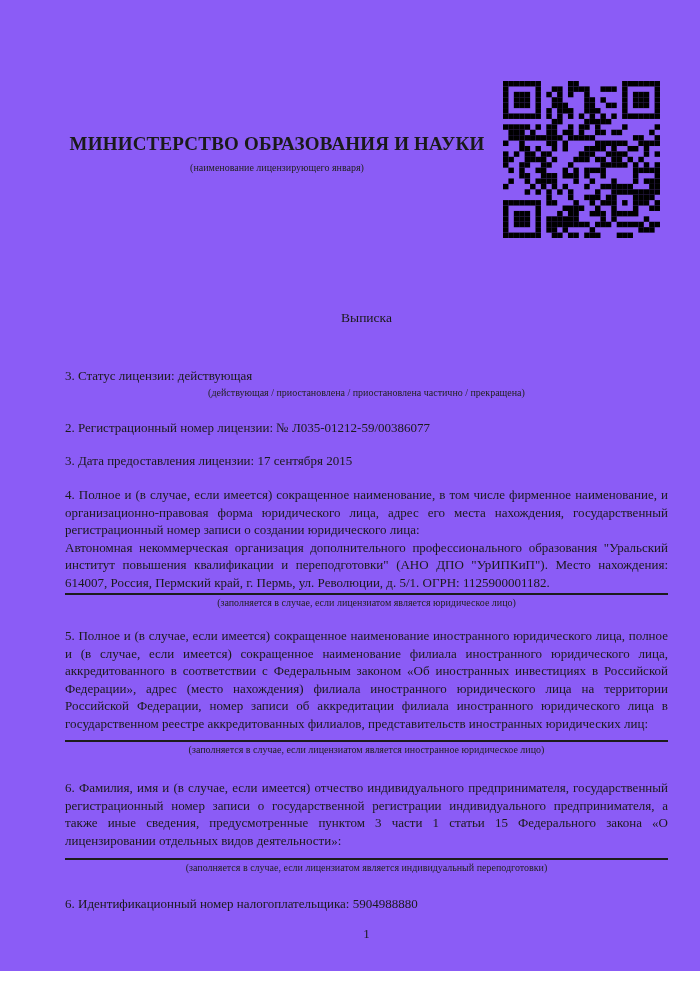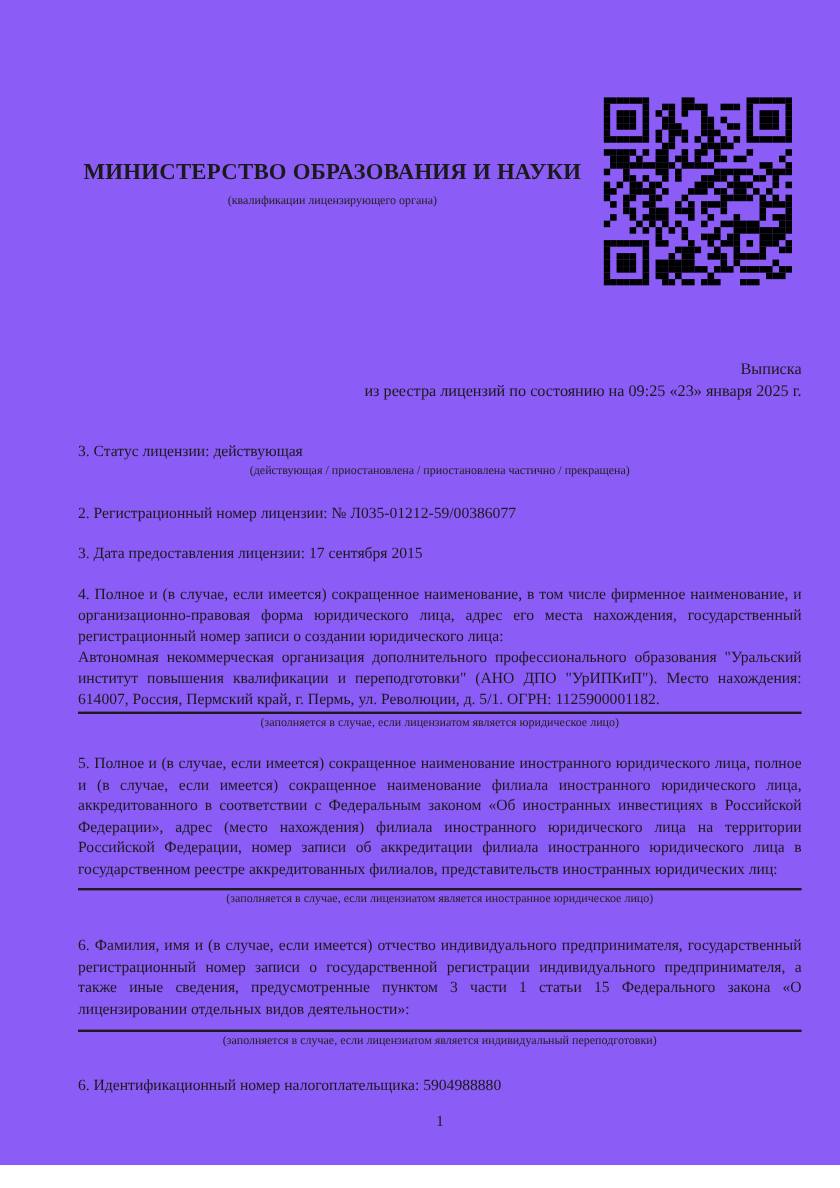--- a/index.html
+++ b/index.html
@@ -21,22 +21,22 @@
     text-align:center;
   }
   .org-line{
     font-size:19px;font-weight:bold;line-height:28px;
     white-space:nowrap;letter-spacing:0.2px;
   }
   .org-caption{
     font-size:10px;line-height:13px;margin-top:3px;color:#222;
   }
   .title-block{
-    position:absolute;left:65px;top:299px;width:603px;
-    text-align:right;font-size:13.5px;line-height:18px;
+    position:absolute;left:65px;top:309px;width:603px;
+    text-align:center;font-size:13.5px;line-height:18px;
   }
   .item{position:absolute;left:65px;width:603px;font-size:13px;line-height:17.5px;}
   .item-1{top:367px;}
   .item-2{top:419px;}
   .item-3{top:452px;}
   .item-4{top:486px;}
   .item-5{top:627px;}
   .item-6{top:779px;}
   .item-7{top:895px;}
   .para{
@@ -485,26 +485,25 @@
         <rect x="86.62" y="151.59" width="5.46" height="5.46" fill="#000"></rect>
         <rect x="92.03" y="151.59" width="5.46" height="5.46" fill="#000"></rect>
         <rect x="113.69" y="151.59" width="5.46" height="5.46" fill="#000"></rect>
         <rect x="119.10" y="151.59" width="5.46" height="5.46" fill="#000"></rect>
         <rect x="124.52" y="151.59" width="5.46" height="5.46" fill="#000"></rect>
       </svg>
     </div>
 
   <div class="header">
     <div class="org-line">МИНИСТЕРСТВО ОБРАЗОВАНИЯ И НАУКИ</div>
-    <div class="org-caption">(квалификации лицензирующего органа)</div>
+    <div class="org-caption">(наименование лицензирующего января)</div>
   </div>
 
   <div class="title-block">
     <div>Выписка</div>
-    <div>из реестра лицензий по состоянию на 09:25 «23» января 2025 г.</div>
   </div>
 
   <div class="item item-1">
     <div>3. Статус лицензии: действующая</div>
     <div class="small-caption">(действующая / приостановлена / приостановлена частично / прекращена)</div>
   </div>
 
   <div class="item item-2">
     <div>2. Регистрационный номер лицензии: № Л035-01212-59/00386077</div>
   </div>

